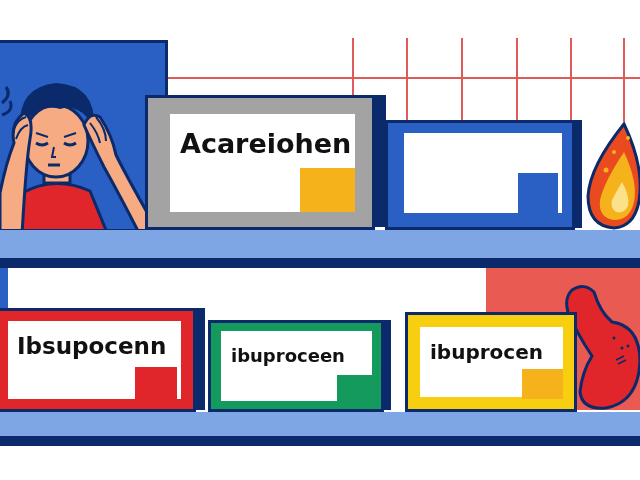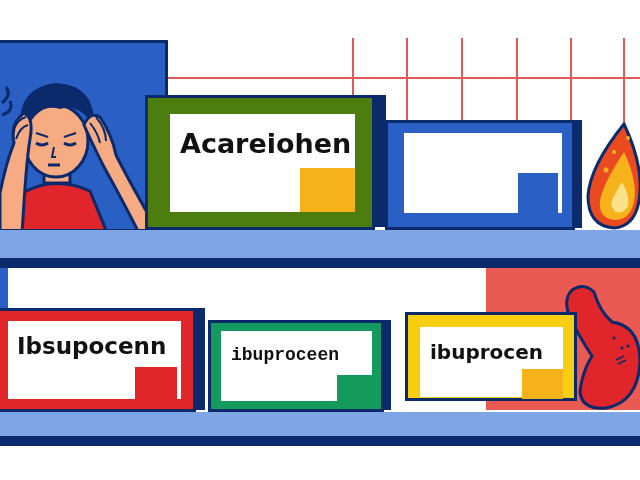--- a/index.html
+++ b/index.html
@@ -62,21 +62,21 @@
     <path d="M0 192 L0 150 Q6 120 14 100 Q10 80 24 70 Q34 74 30 96 Q26 120 22 192 Z" fill="#f6ab83" stroke="#0b2a6b" stroke-width="3"></path>
     <path d="M14 86 Q18 76 26 74" stroke="#0b2a6b" stroke-width="2" fill="none"></path>
     <path d="M16 96 Q20 84 28 82" stroke="#0b2a6b" stroke-width="2" fill="none"></path>
 
     <path d="M140 192 Q124 160 104 124 Q92 100 84 82 Q90 68 100 74 Q112 92 116 112 Q130 140 160 192 Z" fill="#f6ab83" stroke="#0b2a6b" stroke-width="3"></path>
     <path d="M90 80 Q98 90 100 100" stroke="#0b2a6b" stroke-width="2" fill="none"></path>
     <path d="M96 74 Q106 86 106 98" stroke="#0b2a6b" stroke-width="2" fill="none"></path>
   </svg>
 </div>
 
-<div class="box" style="left:145px; top:95px; width:230px; height:135px; background:#4d7c0f;">
+<div class="box" style="left:145px; top:95px; width:230px; height:135px; background:#a3a3a3;">
   <div class="side" style="right:-14px; width:14px; height:132px;"></div>
   <div class="inner" style="left:22px; top:16px; width:185px; height:98px;"></div>
   <div class="swatch" style="left:152px; top:70px; width:55px; height:44px; background:#f6b21b;"></div>
   <span class="label" style="left:32px; top:30px; font-size:27px;">Acareiohen</span>
 </div>
 
 <div class="box" style="left:385px; top:120px; width:190px; height:110px; background:#2a5fc4;">
   <div class="side" style="right:-10px; width:10px; height:108px;"></div>
   <div class="inner" style="left:16px; top:10px; width:158px; height:80px;"></div>
   <div class="swatch" style="left:130px; top:50px; width:40px; height:44px; background:#2a5fc4;"></div>
@@ -111,23 +111,23 @@
   <div class="side" style="right:-12px; width:12px; height:102px;"></div>
   <div class="inner" style="left:8px; top:10px; width:173px; height:78px;"></div>
   <div class="swatch" style="left:135px; top:56px; width:42px; height:34px; background:#e0262a;"></div>
   <span class="label" style="left:17px; top:22px; font-size:23px;">Ibsupocenn</span>
 </div>
 
 <div class="box" style="left:208px; top:320px; width:176px; height:92px; background:#149a5c;">
   <div class="side" style="right:-10px; width:10px; height:90px;"></div>
   <div class="inner" style="left:10px; top:8px; width:151px; height:70px;"></div>
   <div class="swatch" style="left:126px; top:52px; width:35px; height:30px; background:#149a5c;"></div>
-  <span class="label" style="left:20px; top:22px; font-size:18px;font-family:Liberation Mono, monospace;">ibuproceen</span>
+  <span class="label" style="left:20px; top:22px; font-size:18px;">ibuproceen</span>
 </div>
 
-<div class="box" style="left:405px; top:312px; width:172px; height:89px; background:#f8cf10;">
+<div class="box" style="left:405px; top:312px; width:172px; height:100px; background:#f8cf10;">
   <div class="inner" style="left:12px; top:12px; width:143px; height:70px;"></div>
   <div class="swatch" style="left:114px; top:54px; width:41px; height:30px; background:#f6b21b;"></div>
   <span class="label" style="left:22px; top:25px; font-size:20px;">ibuprocen</span>
 </div>
 
 <div class="shelf-plank" style="top:412px; height:24px;"></div>
 <div class="shelf-edge" style="top:436px; height:10px;"></div>
 
 </body></html>

